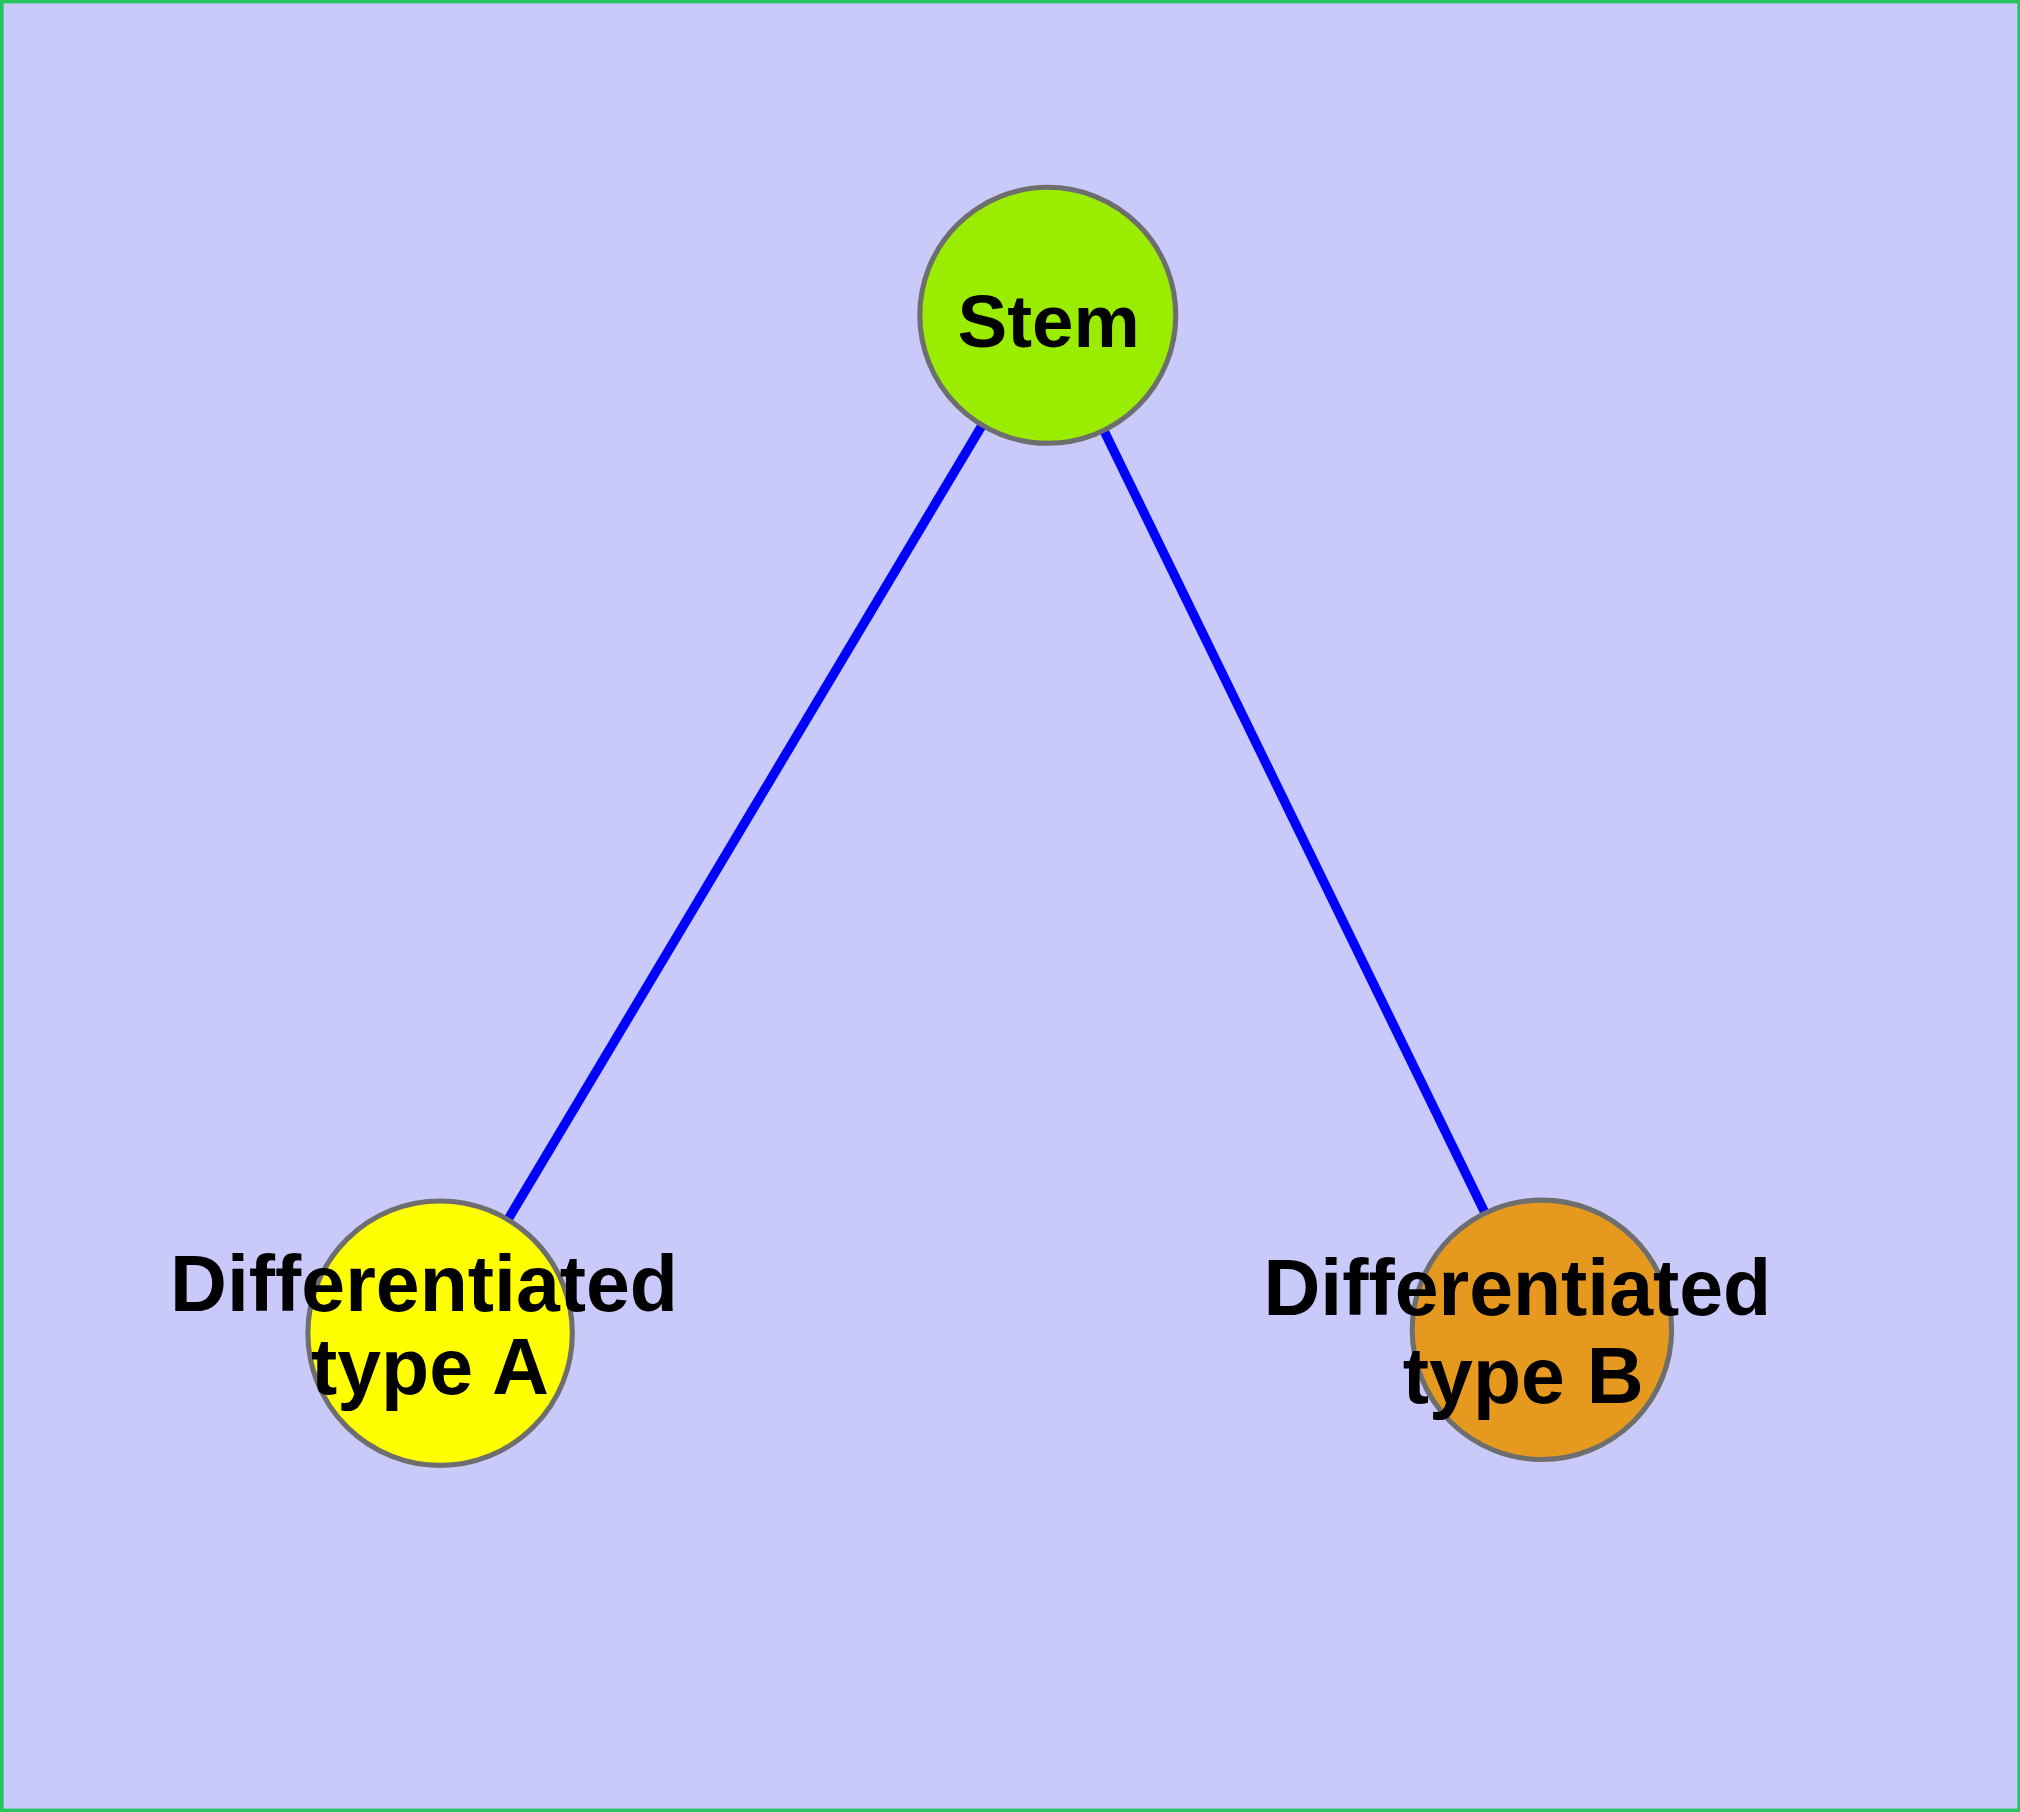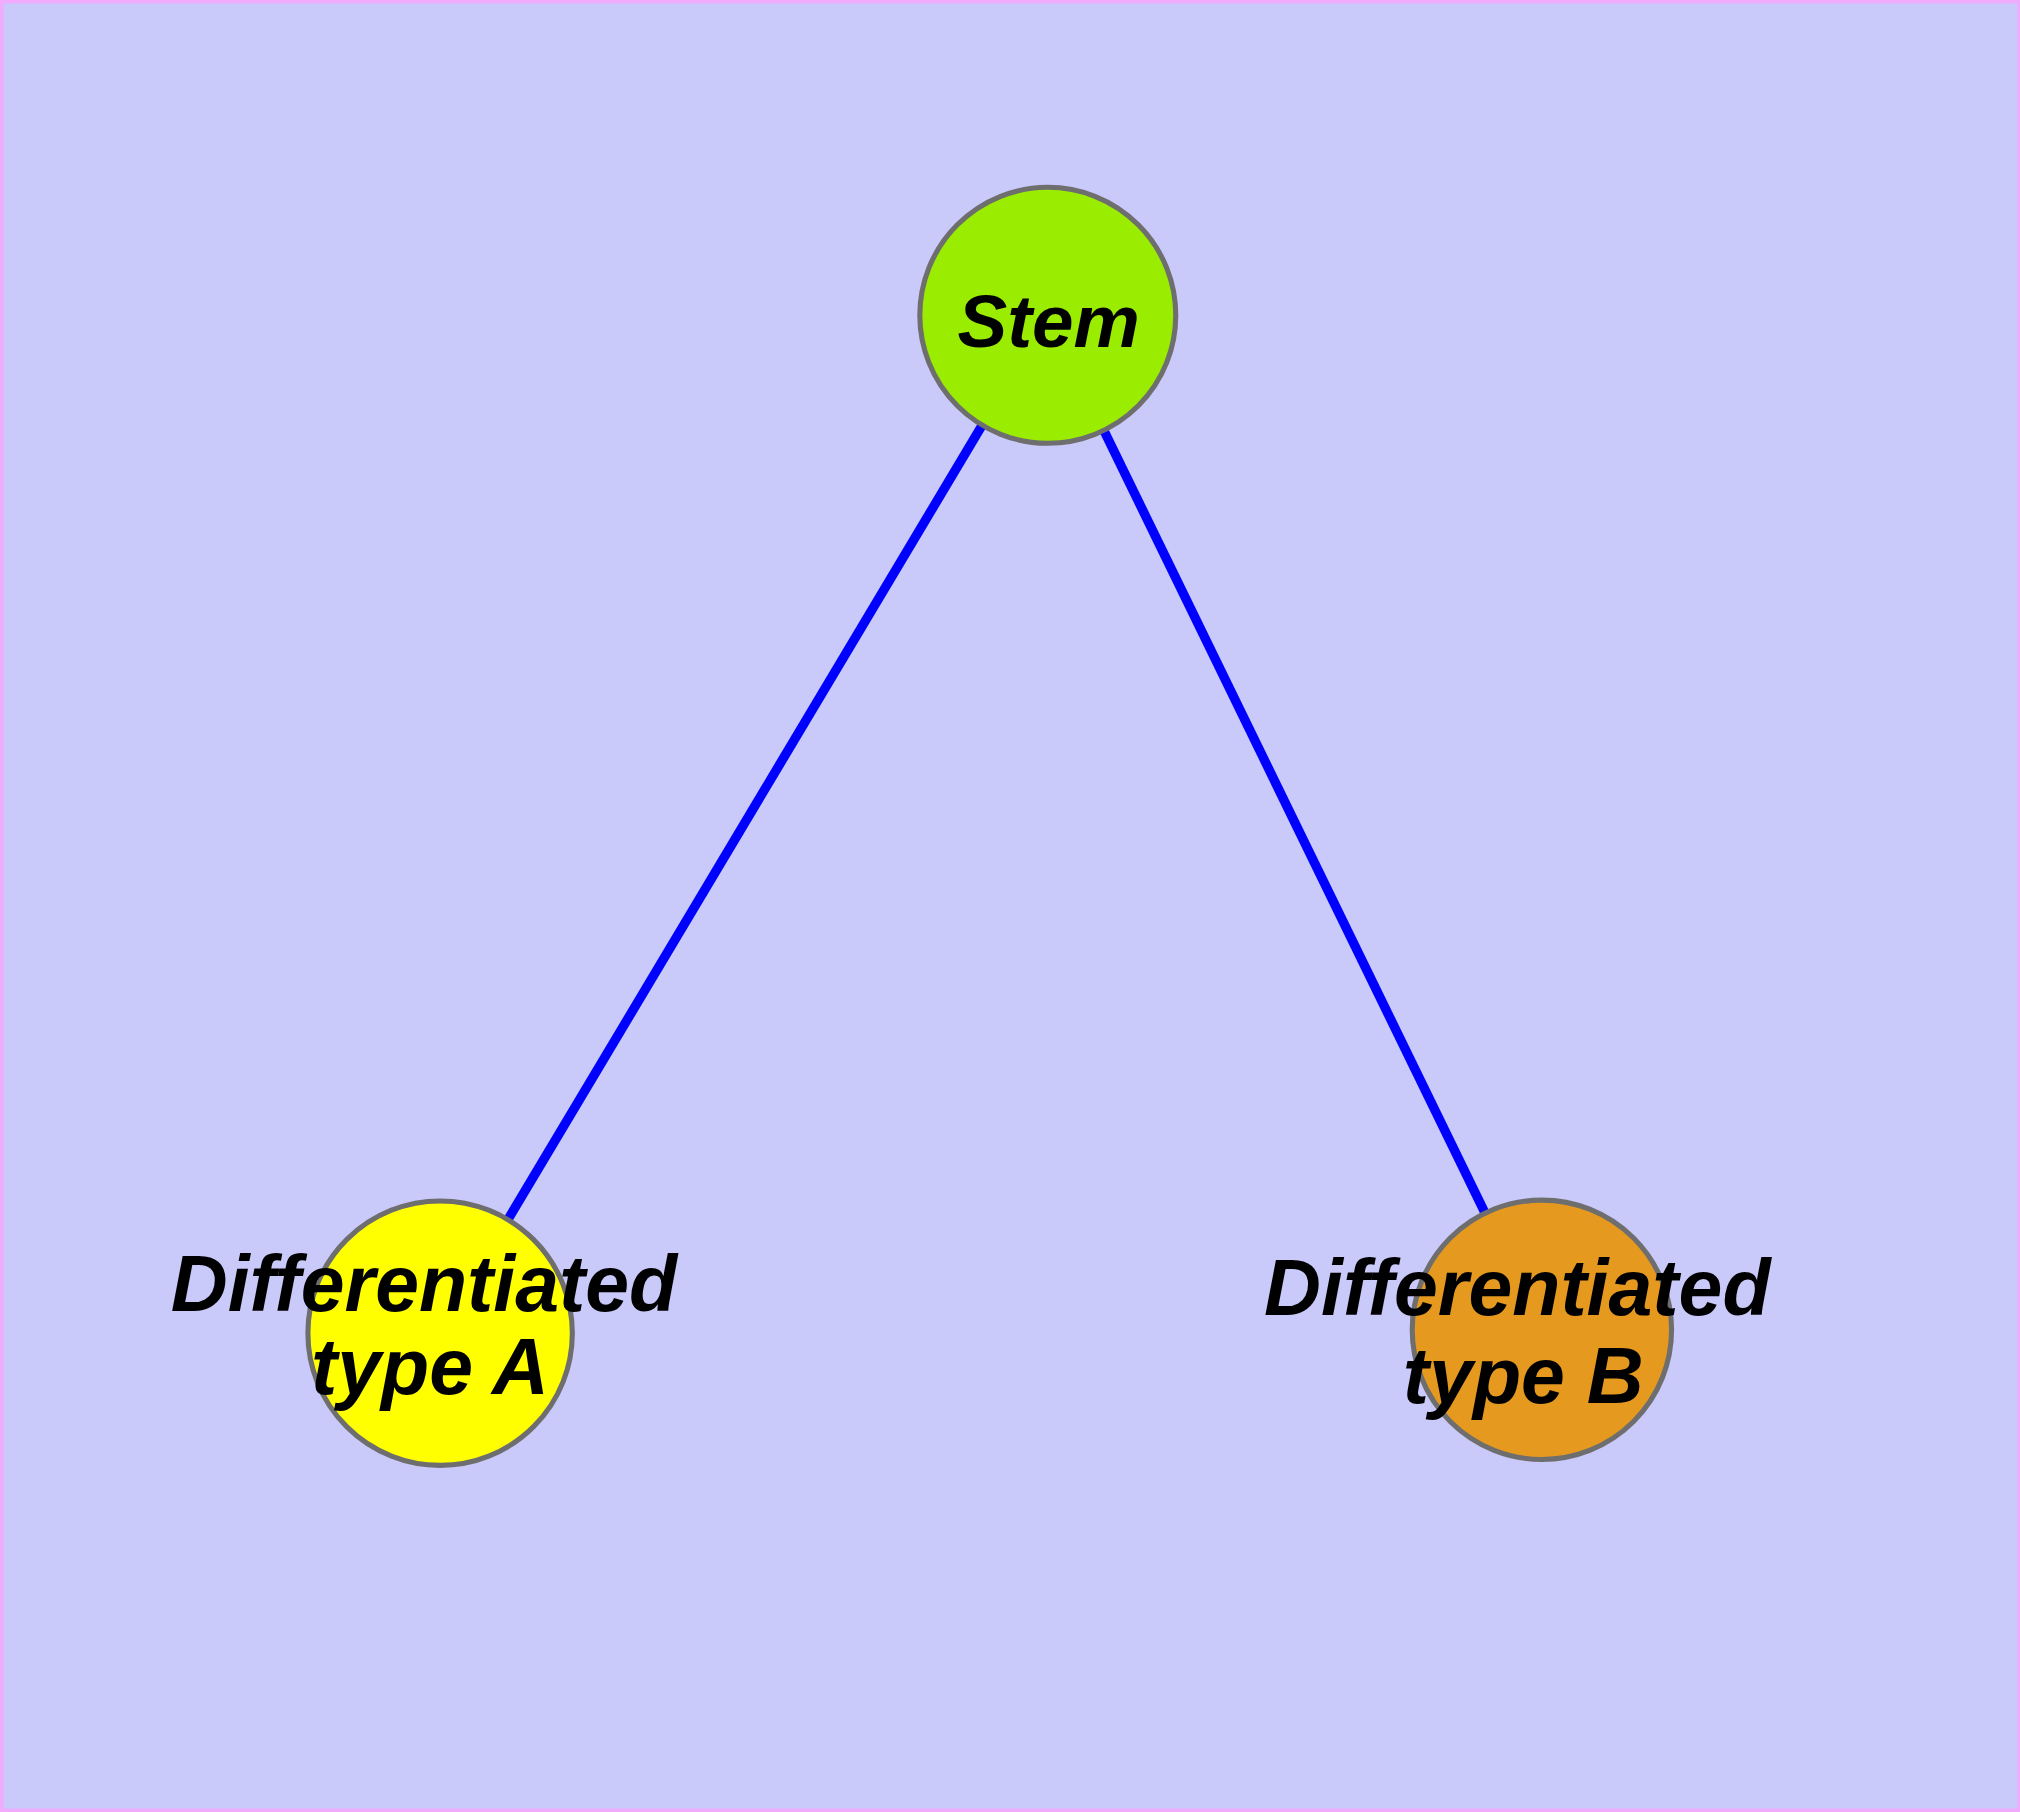--- a/index.html
+++ b/index.html
@@ -4,23 +4,22 @@
 <style>
   html, body {
     margin: 0;
     padding: 0;
     background: #ffffff;
   }
   .stage {
     position: relative;
     width: 2021px;
     height: 1812px;
-    background: #f0abfc;
+    background: #22c55e;
     overflow: hidden;
-    font-style: italic;
   }
   svg.diagram {
     display: block;
     width: 2021px;
     height: 1812px;
   }
   .node-label {
     font-family: "Liberation Sans", sans-serif;
     font-weight: bold;
     fill: #000000;

